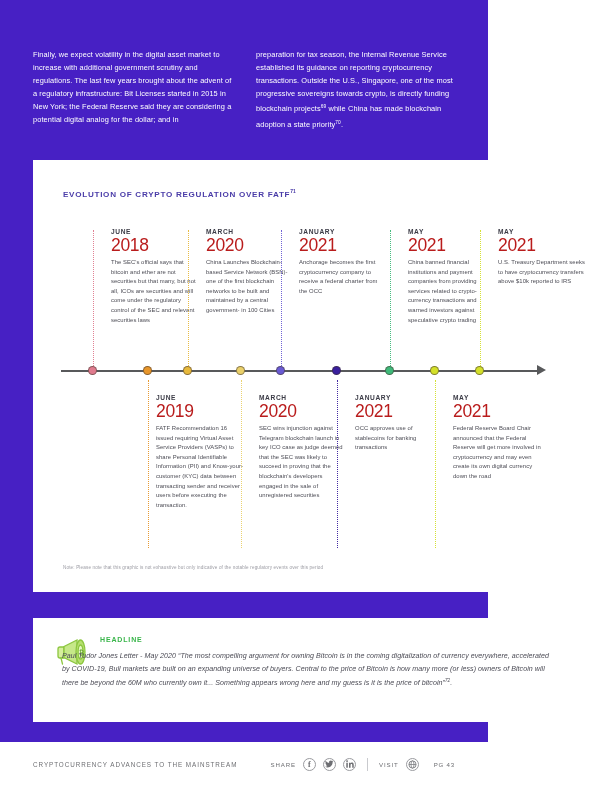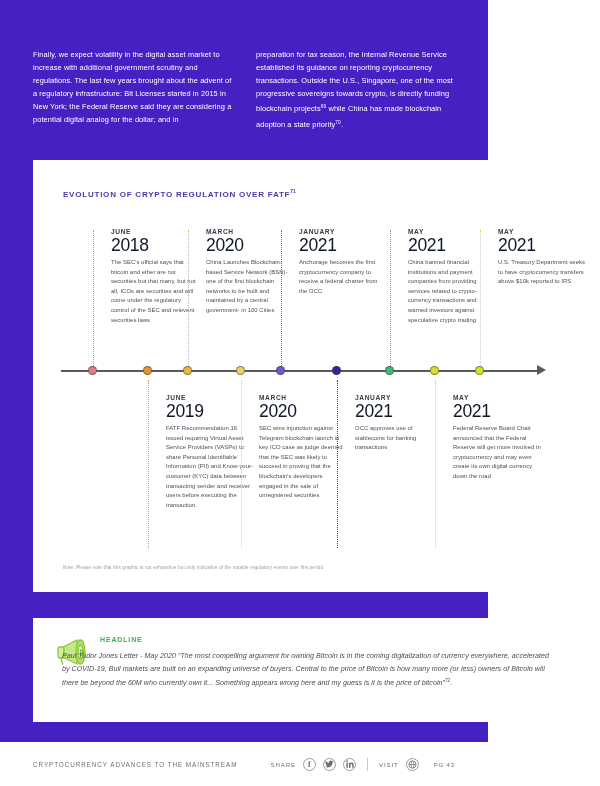--- a/index.html
+++ b/index.html
@@ -84,21 +84,21 @@
     font-size: 6.6px;
     font-weight: bold;
     letter-spacing: .62px;
     color: #3b3b46;
     margin-bottom: 1px;
   }
   .item .year {
     font-size: 17.5px;
     font-weight: 300;
     letter-spacing: -.3px;
-    color: #0f172a;
+    color: #b91c1c;
     line-height: 19px;
     margin-bottom: 3px;
   }
   .item .body {
     font-size: 5.9px;
     line-height: 9.6px;
     color: #4c4c55;
     letter-spacing: .05px;
   }
   .item.top { }
@@ -212,21 +212,21 @@
     <div id="timeline-nodes">
         <div class="stem" style="left: 59.7px; border-left-color: rgb(224, 123, 142); top: 70px; height: 140px;"></div>
         <div class="dot" style="left: 55px; background: rgb(224, 123, 142);"></div>
         <div class="item top" style="left: 78px; top: 68px;">
           <div class="month">JUNE</div>
           <div class="year">2018</div>
           <div class="body">The SEC's official says that bitcoin and ether are not securities but that many, but not all, ICOs are securities and will come under the regulatory control of the SEC and relevant securities laws</div>
         </div>
         <div class="stem" style="left: 114.7px; border-left-color: rgb(232, 150, 42); top: 220px; height: 168px;"></div>
         <div class="dot" style="left: 110px; background: rgb(232, 150, 42);"></div>
-        <div class="item bottom" style="left: 133px; top: 234px;">
+        <div class="item bottom" style="left: 123px; top: 234px;">
           <div class="month">JUNE</div>
           <div class="year">2019</div>
           <div class="body">FATF Recommendation 16 issued requiring Virtual Asset Service Providers (VASPs) to share Personal Identifiable Information (PII) and Know-your-customer (KYC) data between transacting sender and receiver users before executing the transaction.</div>
         </div>
         <div class="stem" style="left: 154.7px; border-left-color: rgb(232, 185, 60); top: 70px; height: 140px;"></div>
         <div class="dot" style="left: 150px; background: rgb(232, 185, 60);"></div>
         <div class="item top" style="left: 173px; top: 68px;">
           <div class="month">MARCH</div>
           <div class="year">2020</div>
           <div class="body">China Launches Blockchain-based Service Network (BSN)- one of the first blockchain networks to be built and maintained by a central government- in 100 Cities</div>

